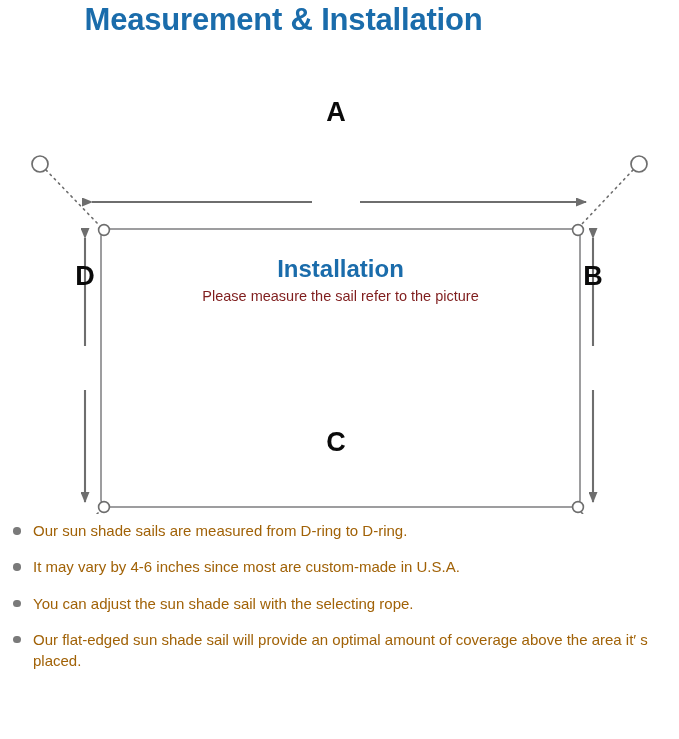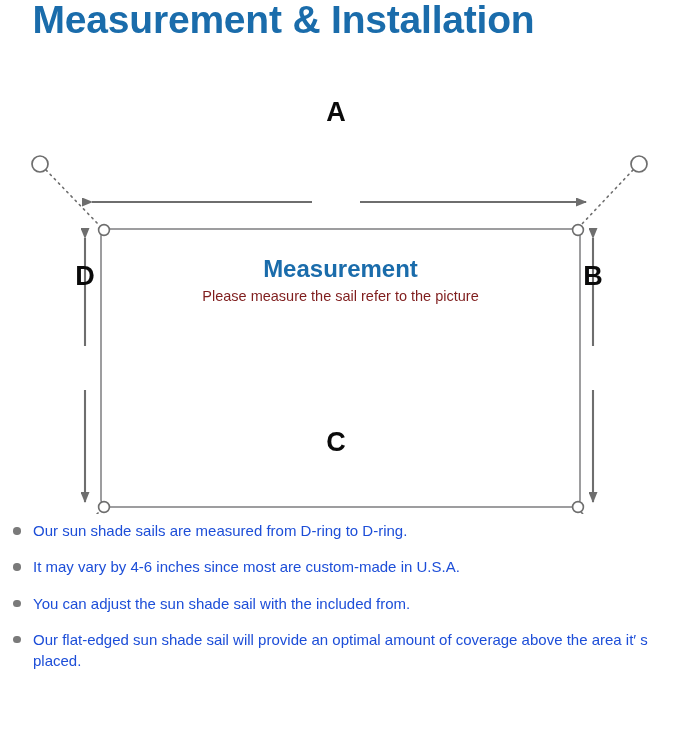--- a/index.html
+++ b/index.html
@@ -19,21 +19,21 @@
 
   
   .page-title {
     position: absolute;
     left: 0;
     top: 0;
     width: 567px;
     height: 44px;
     line-height: 40px;
     text-align: center;
-    font-size: 39px;
+    font-size: 31px;
     font-weight: bold;
     letter-spacing: -0.2px;
     color: #1a6cab;
     white-space: nowrap;
   }
 
   
   .diagram {
     position: absolute;
     left: 0;
@@ -96,21 +96,21 @@
     top: 520px;
     width: 679px;
   }
   .note-item {
     position: relative;
     padding-left: 33px;
     padding-right: 6px;
     margin-bottom: 15px;
     font-size: 15px;
     line-height: 1.42;
-    color: #1d4ed8;
+    color: #a16207;
   }
   .note-item:last-child { margin-bottom: 0; }
   .note-bullet {
     position: absolute;
     left: 13px;
     top: 7px;
     width: 7.5px;
     height: 7.5px;
     border-radius: 50%;
     background: #7a7a7a;
@@ -173,39 +173,39 @@
 
     <g stroke="#6e6e6e" stroke-width="2.1" fill="none">
       <line x1="593" y1="258" x2="593" y2="150" marker-end="url(#arrL)"></line>
       <line x1="593" y1="302" x2="593" y2="414" marker-end="url(#arrR)"></line>
     </g>
 
   </svg>
 </div>
 
 <div class="sail-text">
-  <div class="sail-title">Measurement</div>
+  <div class="sail-title">Installation</div>
   <div class="sail-sub">Please measure the sail refer to the picture</div>
 </div>
 
 <div class="dim-label dim-a">A</div>
 <div class="dim-label dim-b">B</div>
 <div class="dim-label dim-c">C</div>
 <div class="dim-label dim-d">D</div>
 
 <div class="notes">
   <div class="note-item">
     <span class="note-bullet"></span>
     <span>Our sun shade sails are measured from D-ring to D-ring.</span>
   </div>
   <div class="note-item">
     <span class="note-bullet"></span>
     <span>It may vary by 4-6 inches since most are custom-made in U.S.A.</span>
   </div>
   <div class="note-item">
     <span class="note-bullet"></span>
-    <span>You can adjust the sun shade sail with the included from.</span>
+    <span>You can adjust the sun shade sail with the selecting rope.</span>
   </div>
   <div class="note-item">
     <span class="note-bullet"></span>
     <span>Our flat-edged sun shade sail will provide an optimal amount of coverage above the area it′ s placed.</span>
   </div>
 </div>
 
 </body></html>

